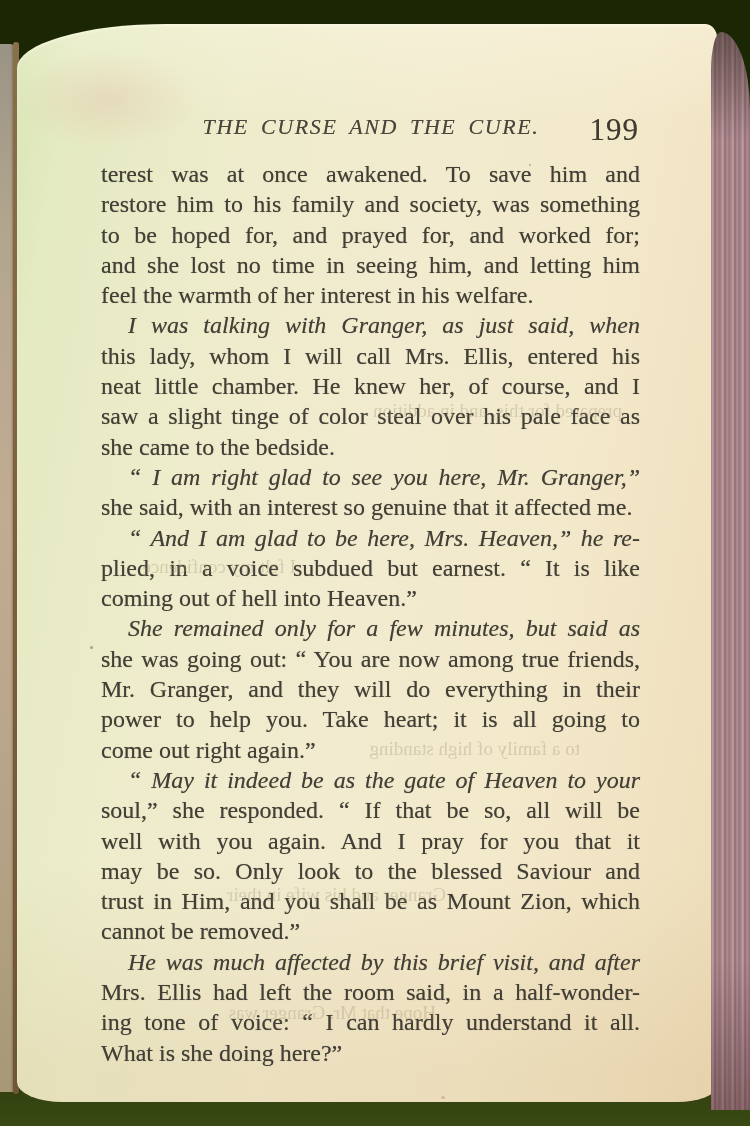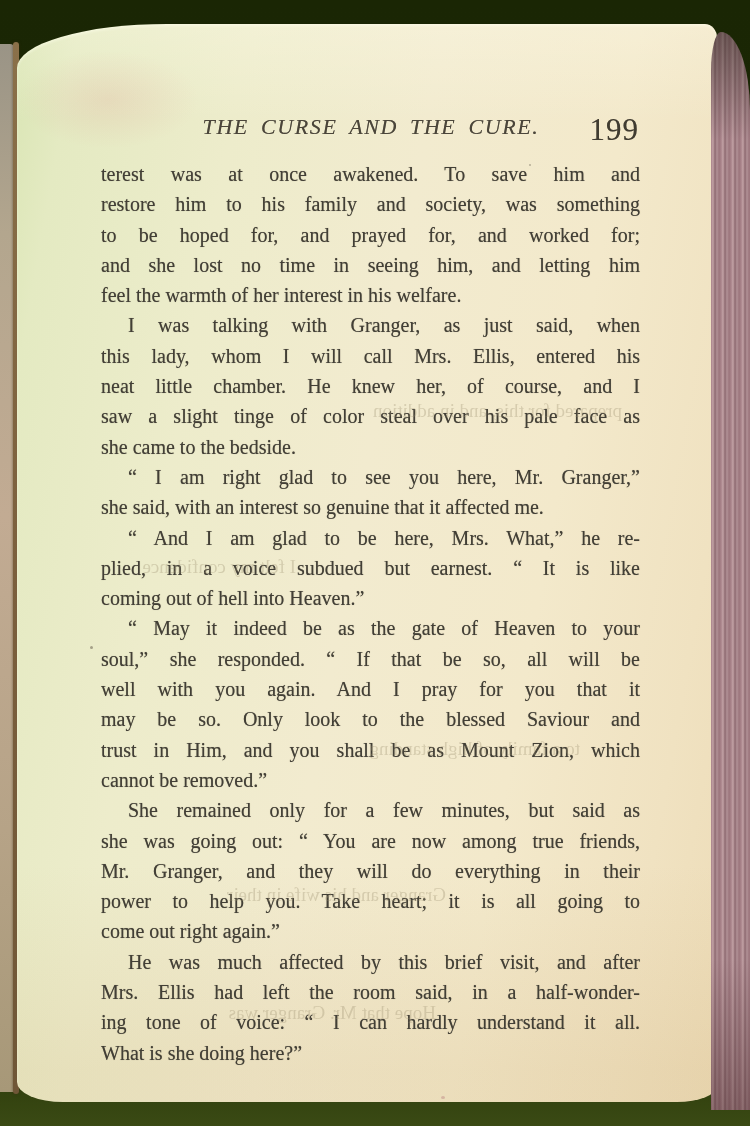--- a/index.html
+++ b/index.html
@@ -47,31 +47,31 @@
     font-style:italic;font-size:22px;letter-spacing:1.6px;word-spacing:5px;
     color:#4a453a;text-shadow:0 0 .6px rgba(70,62,48,.55);
   }
   .page-number{
     position:absolute;right:2px;top:-2px;
     font-size:31px;color:#403c31;letter-spacing:1px;
     text-shadow:0 0 .6px rgba(70,62,48,.5);
   }
   .text-block{
     position:absolute;left:84px;top:135px;width:539px;
-    font-size:20px;color:#423f36;
+    font-size:24px;color:#423f36;
     text-shadow:0 0 .7px rgba(62,56,44,.55);
   }
   .para{margin:0;padding:0;}
   .line{
     height:30.3px;line-height:30.3px;
     text-align:justify;text-align-last:justify;
     white-space:normal;overflow:visible;
   }
   .line.last{text-align-last:left;}
-  .line.indent{text-indent:27px;}
+  .line.indent{text-indent:27px;font-style:italic;}
   .ghost{
     position:absolute;transform:scaleX(-1);
     font-size:19px;color:#9c9070;opacity:.33;
     filter:blur(.5px);white-space:nowrap;overflow:hidden;
     text-align:left;
   }
   .speckle{position:absolute;border-radius:50%;}
   .speckle.s1{left:73px;top:622px;width:3px;height:3px;background:#6b6352;opacity:.55;}
   .speckle.s2{left:424px;top:1072px;width:4px;height:3px;background:#c79a90;opacity:.6;}
   .speckle.s3{left:512px;top:140px;width:2px;height:2px;background:#7a7260;opacity:.5;}
@@ -100,38 +100,38 @@
         <div class="line">this lady, whom I will call Mrs. Ellis, entered his</div>
         <div class="line">neat little chamber.  He knew her, of course, and I</div>
         <div class="line">saw a slight tinge of color steal over his pale face as</div>
         <div class="line last">she came to the bedside.</div>
       </div>
       <div class="para">
         <div class="line indent">“ I am right glad to see you here, Mr. Granger,”</div>
         <div class="line last">she said, with an interest so genuine that it affected me.</div>
       </div>
       <div class="para">
-        <div class="line indent">“ And I am glad to be here, Mrs. What,” he re-</div>
+        <div class="line indent">“ And I am glad to be here, Mrs. Heaven,” he re-</div>
         <div class="line">plied, in a voice subdued but earnest.  “ It is like</div>
         <div class="line last">coming out of hell into Heaven.”</div>
+      </div>
+      <div class="para">
+        <div class="line indent">She remained only for a few minutes, but said as</div>
+        <div class="line">she was going out: “ You are now among true friends,</div>
+        <div class="line">Mr. Granger, and they will do everything in their</div>
+        <div class="line">power to help you.  Take heart; it is all going to</div>
+        <div class="line last">come out right again.”</div>
       </div>
       <div class="para">
         <div class="line indent">“ May it indeed be as the gate of Heaven to your</div>
         <div class="line">soul,” she responded.  “ If that be so, all will be</div>
         <div class="line">well with you again.  And I pray for you that it</div>
         <div class="line">may be so.  Only look to the blessed Saviour and</div>
         <div class="line">trust in Him, and you shall be as Mount Zion, which</div>
         <div class="line last">cannot be removed.”</div>
-      </div>
-      <div class="para">
-        <div class="line indent">She remained only for a few minutes, but said as</div>
-        <div class="line">she was going out: “ You are now among true friends,</div>
-        <div class="line">Mr. Granger, and they will do everything in their</div>
-        <div class="line">power to help you.  Take heart; it is all going to</div>
-        <div class="line last">come out right again.”</div>
       </div>
       <div class="para">
         <div class="line indent">He was much affected by this brief visit, and after</div>
         <div class="line">Mrs. Ellis had left the room said, in a half-wonder-</div>
         <div class="line">ing tone of voice: “ I can hardly understand it all.</div>
         <div class="line last">What is she doing here?”</div>
       </div>
     </div>
   <div class="speckle s1"></div>
   <div class="speckle s2"></div>

